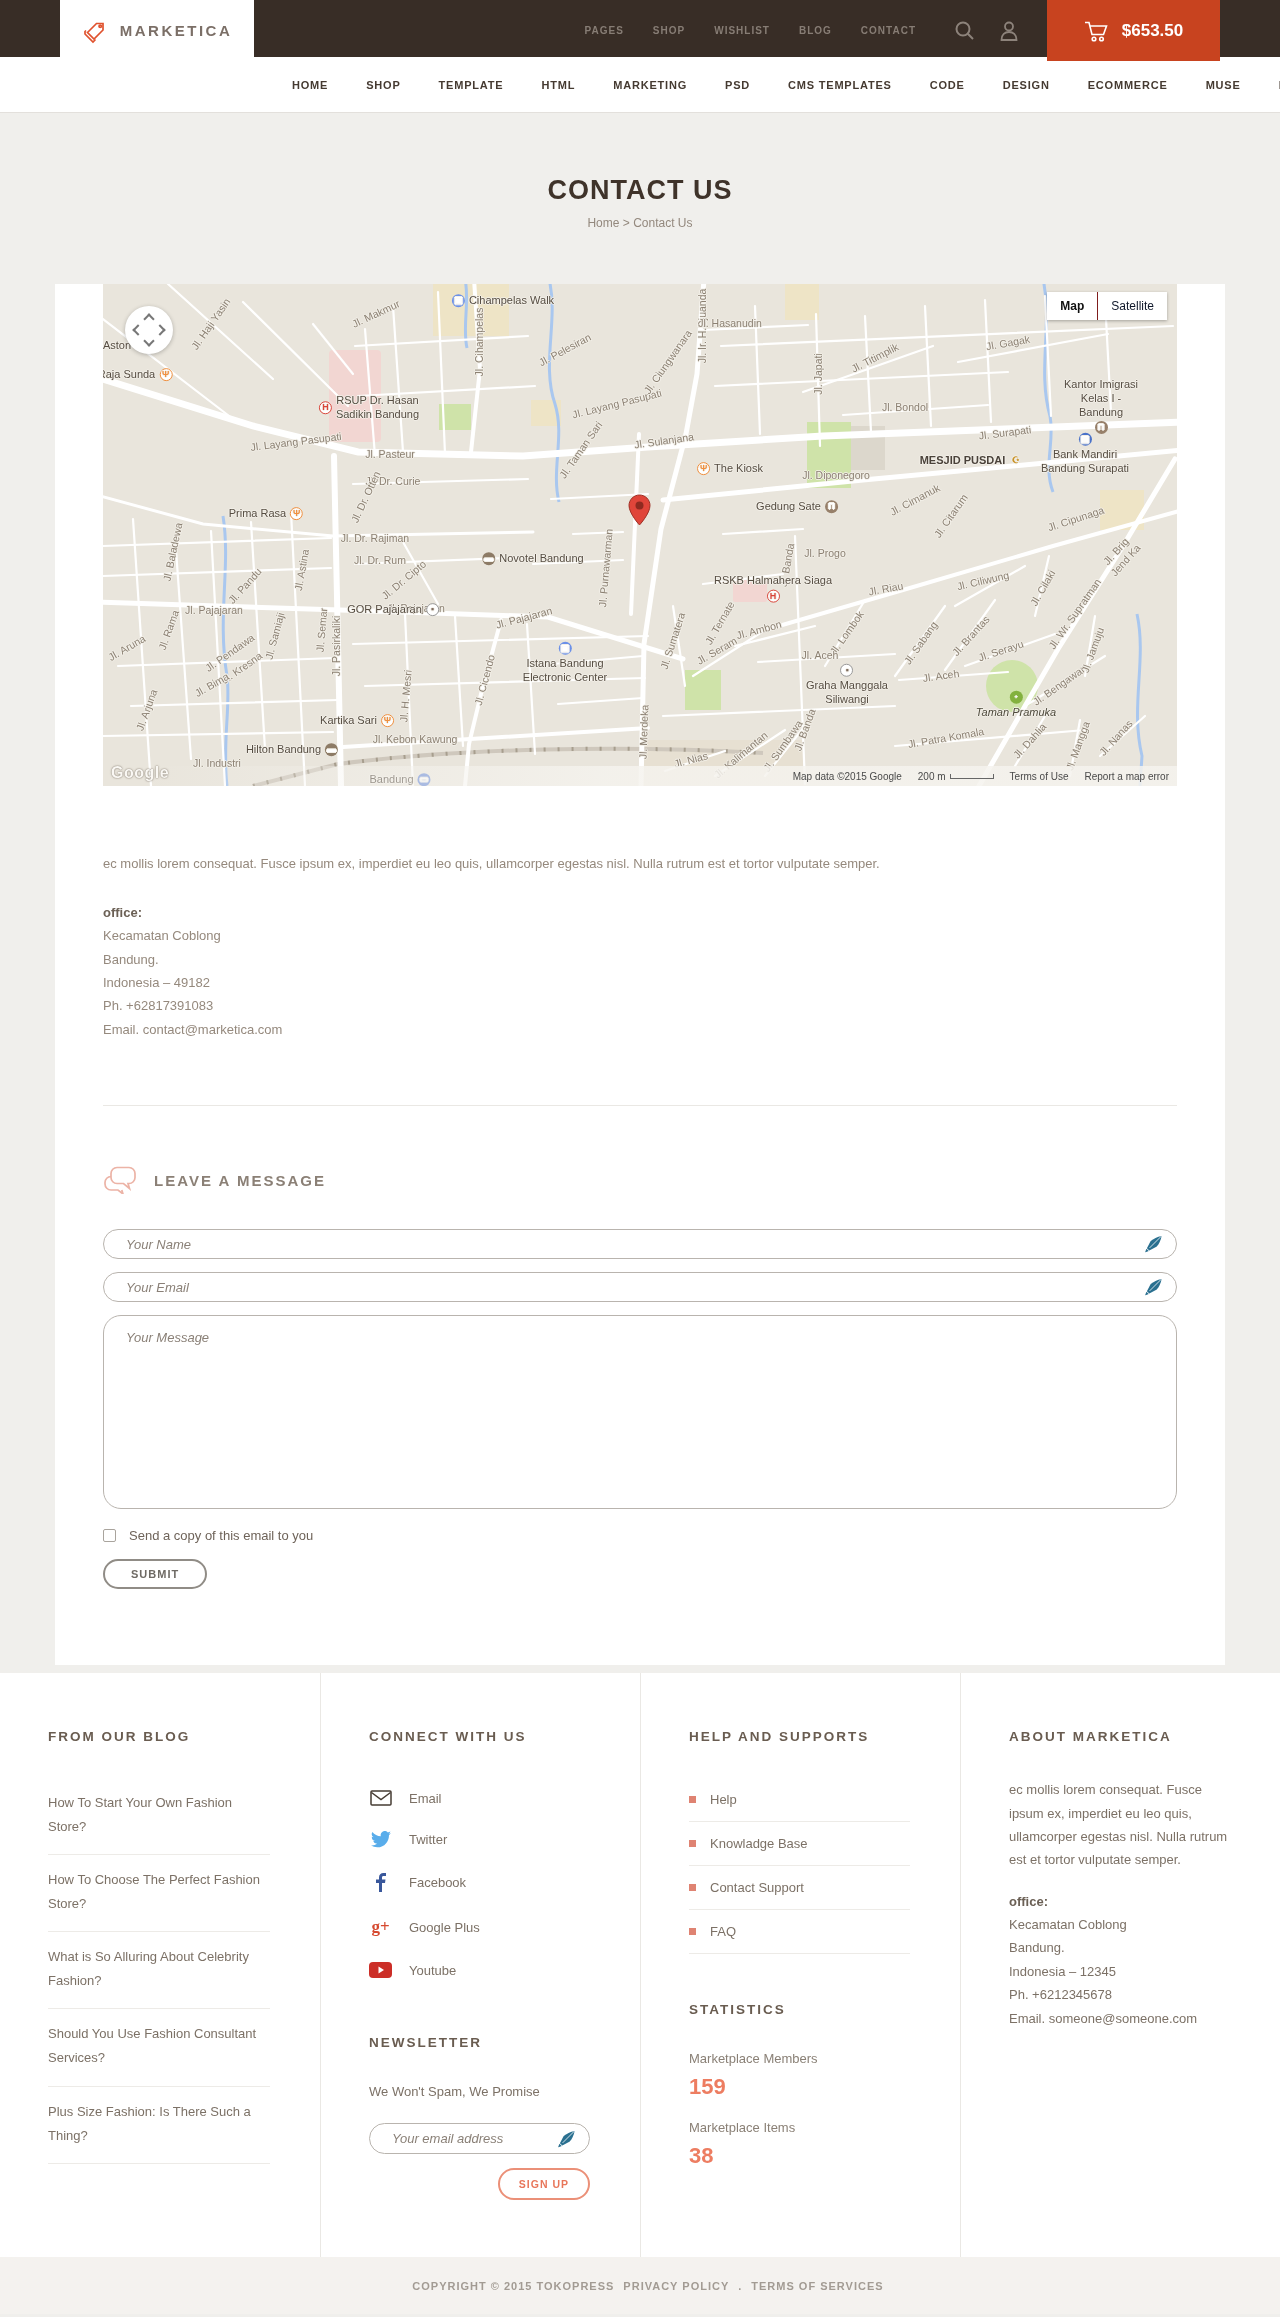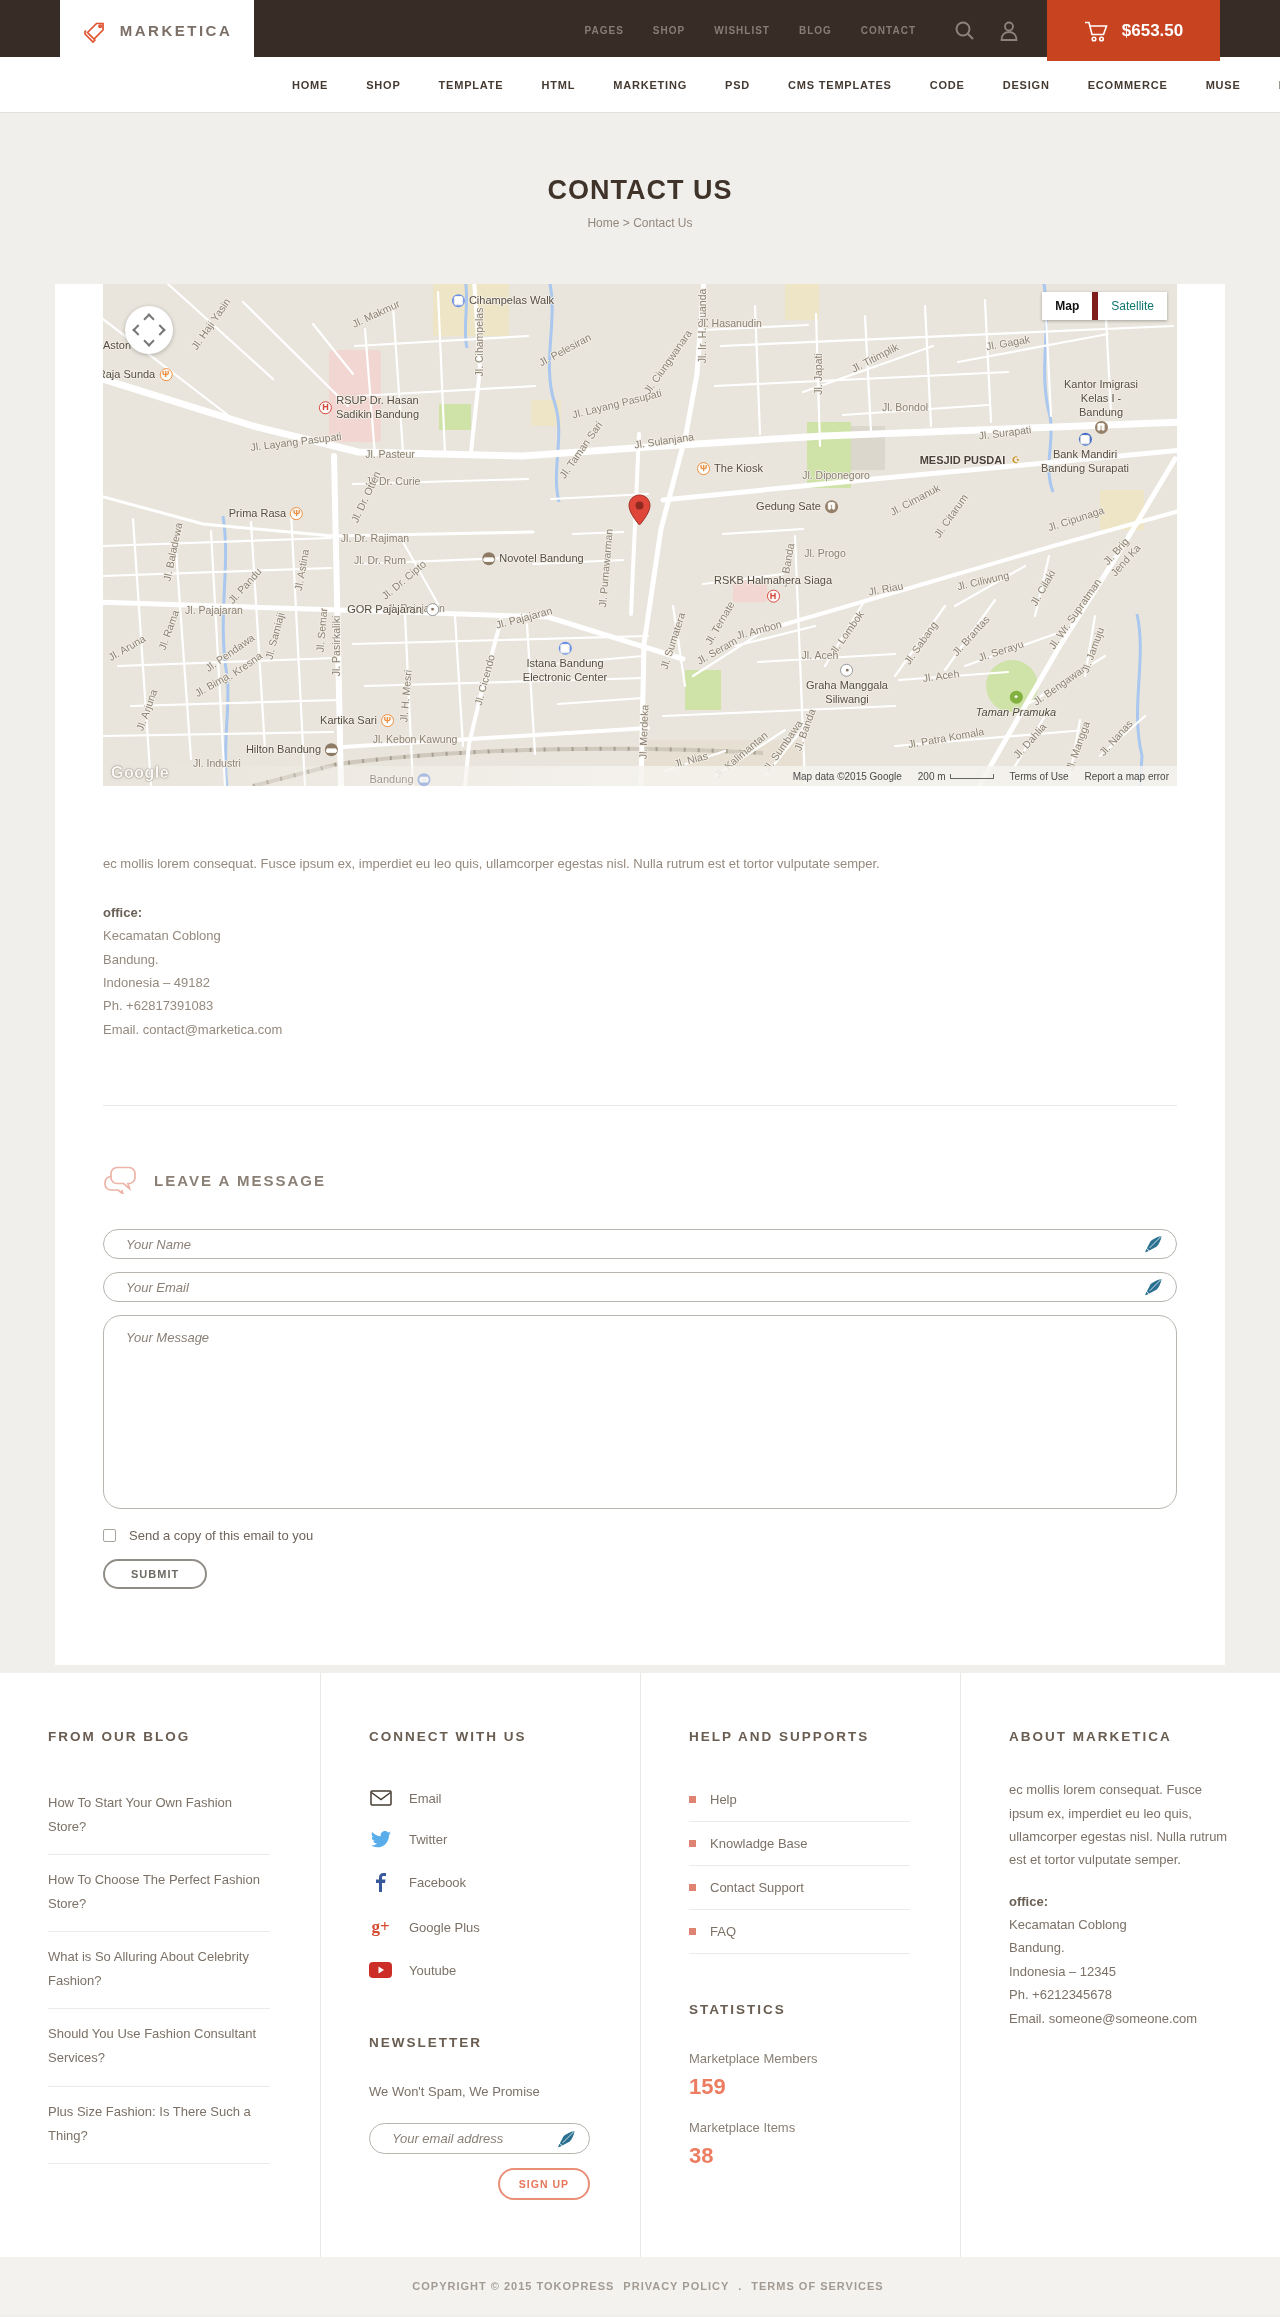--- a/index.html
+++ b/index.html
@@ -46,21 +46,21 @@
   .micon { width:13px; height:13px; border-radius:50%; font-size:9px; line-height:13px; text-align:center; display:inline-block; font-weight:bold; flex:0 0 auto; }
   .map-pan { position:absolute; left:22px; top:22px; width:48px; height:48px; background:#fff; border-radius:50%; box-shadow:0 1px 4px rgba(0,0,0,.25); cursor:pointer; }
   .pan-arr { position:absolute; width:8px; height:8px; border-top:2px solid #777; border-right:2px solid #777; }
   .pan-up    { left:20px; top:9px;  transform:rotate(-45deg); }
   .pan-down  { left:20px; bottom:9px; transform:rotate(135deg); }
   .pan-left  { left:9px;  top:20px; transform:rotate(-135deg); }
   .pan-right { right:9px; top:20px; transform:rotate(45deg); }
   .map-type { position:absolute; top:8px; right:10px; display:flex; box-shadow:0 1px 3px rgba(0,0,0,.3); }
   .map-type button { border:0; background:#fff; font-family:inherit; font-size:12px; padding:7px 13px; cursor:pointer; }
   .map-type .btn-map { font-weight:bold; color:#111; }
-  .map-type .btn-sat { color:#0f766e; border-left:6px solid #7f1d1d; }
+  .map-type .btn-sat { color:#0f172a; border-left:1px solid #7f1d1d; }
   .map-attr { position:absolute; right:0; bottom:0; left:0; height:20px; display:flex; justify-content:flex-end; align-items:center; gap:16px; padding-right:8px; font-size:10px; color:#4a4a4a; background:linear-gradient(to right, rgba(245,243,238,0), rgba(245,243,238,.85) 45%);margin-left:38px; }
   .scale-bar { display:inline-block; width:44px; height:5px; border:1px solid #666; border-top:0; margin-left:4px; }
   .map-google { position:absolute; left:8px; bottom:4px; font-size:16px; font-weight:bold; letter-spacing:.5px; color:#faf8f4; text-shadow:0 0 2px rgba(110,100,85,.7),0 0 1px rgba(110,100,85,.7); }
   .marker { position:absolute; left:525px; top:210px; }
 
   
   .contact-info { padding-top:68px; padding-bottom:64px; border-bottom:1px solid #eae8e4; }
   .contact-intro { font-size:13px; color:#95897d; line-height:1.6; }
   .office-block { margin-top:26px; font-size:13px; color:#95897d; line-height:1.8; }
   .office-label { font-weight:bold; color:#6b6055; }

